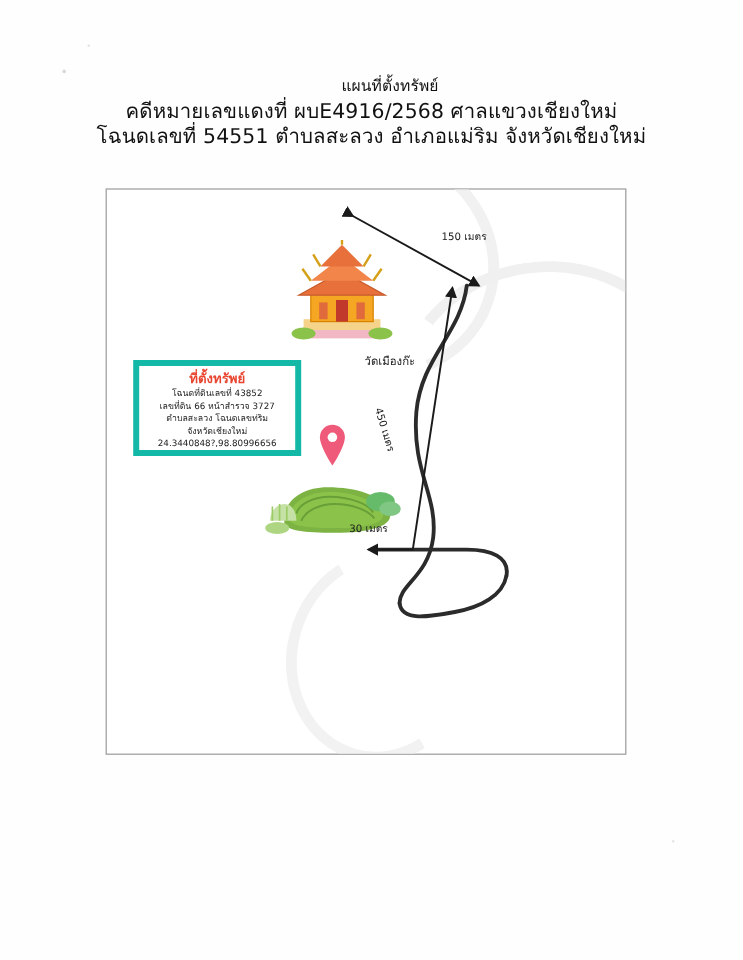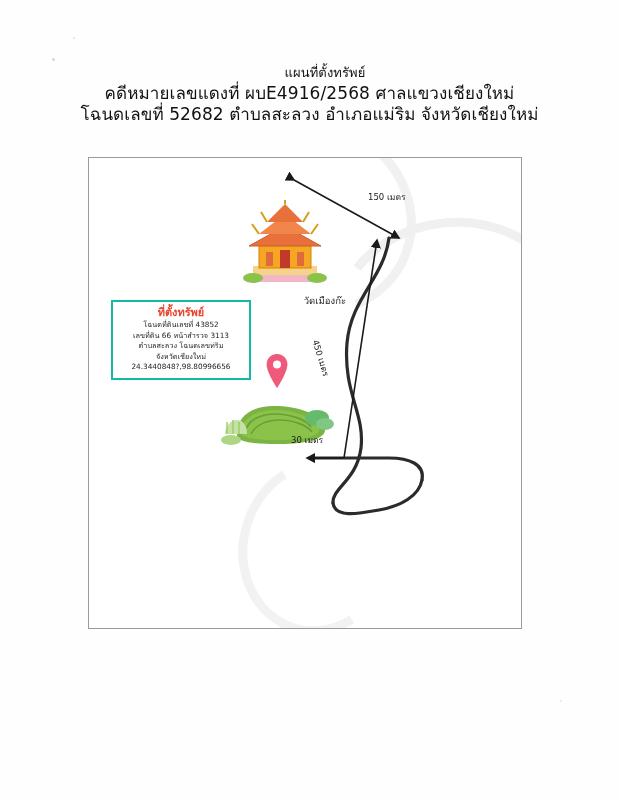--- a/index.html
+++ b/index.html
@@ -112,21 +112,21 @@
     color: #222;
   }
 
   
   .info-box {
     position: absolute;
     left: 22px;
     top: 142px;
     width: 140px;
     height: 80px;
-    border: 2px solid #14b8a6;
+    border: 5px solid #14b8a6;
     background: #ffffff;
     text-align: center;
     padding-top: 4px;
     box-sizing: border-box;
   }
   .info-title {
     color: #e8442f;
     font-size: 11px;
     font-weight: bold;
     line-height: 14px;
@@ -173,21 +173,21 @@
 
 <div class="page">
 
   <div class="speck s1"></div>
   <div class="speck s2"></div>
   <div class="speck s3"></div>
 
   <div class="title-block">
     <div class="title-line first">แผนที่ตั้งทรัพย์</div>
     <div class="title-line">คดีหมายเลขแดงที่ ผบE4916/2568  ศาลแขวงเชียงใหม่</div>
-    <div class="title-line">โฉนดเลขที่ 52682 ตำบลสะลวง อำเภอแม่ริม จังหวัดเชียงใหม่</div>
+    <div class="title-line">โฉนดเลขที่ 54551 ตำบลสะลวง อำเภอแม่ริม จังหวัดเชียงใหม่</div>
   </div>
 
   <div class="map-frame">
 
     <div class="bg-road r1"></div>
     <div class="bg-road r2"></div>
     <div class="bg-road r3"></div>
 
     <svg class="road-svg" viewBox="0 0 432 470">
       <path d="M300,80 C295,120 262,140 258,185 C254,235 276,255 272,290 C268,322 243,330 244,345" fill="none" stroke="#2b2b2b" stroke-width="3.2" stroke-linecap="round"></path>
@@ -238,21 +238,21 @@
 
         <ellipse cx="14" cy="78" rx="10" ry="5" fill="#8bc34a"></ellipse>
         <ellipse cx="78" cy="78" rx="10" ry="5" fill="#8bc34a"></ellipse>
       </svg>
     </div>
     <div class="temple-label">วัดเมืองก๊ะ</div>
 
     <div class="info-box">
       <div class="info-title">ที่ตั้งทรัพย์</div>
       <div class="info-line">โฉนดที่ดินเลขที่ 43852</div>
-      <div class="info-line">เลขที่ดิน 66 หน้าสำรวจ 3113</div>
+      <div class="info-line">เลขที่ดิน 66 หน้าสำรวจ 3727</div>
       <div class="info-line">ตำบลสะลวง โฉนดเลขท่ริม</div>
       <div class="info-line">จังหวัดเชียงใหม่</div>
       <div class="info-line">24.3440848?,98.80996656</div>
     </div>
 
     <div class="land">
       <svg viewBox="0 0 118 72" width="118" height="72">
         <ellipse cx="59" cy="52" rx="56" ry="17" fill="#ffffff"></ellipse>
         <path d="M20,58 C18,40 34,28 56,28 C82,28 104,36 108,50 C110,60 92,66 62,66 C36,66 22,64 20,58 Z" fill="#7cb342"></path>
         <path d="M24,54 C24,42 38,32 58,32 C78,32 98,40 102,50 C104,58 88,62 62,62 C38,62 24,60 24,54 Z" fill="#8bc34a"></path>

